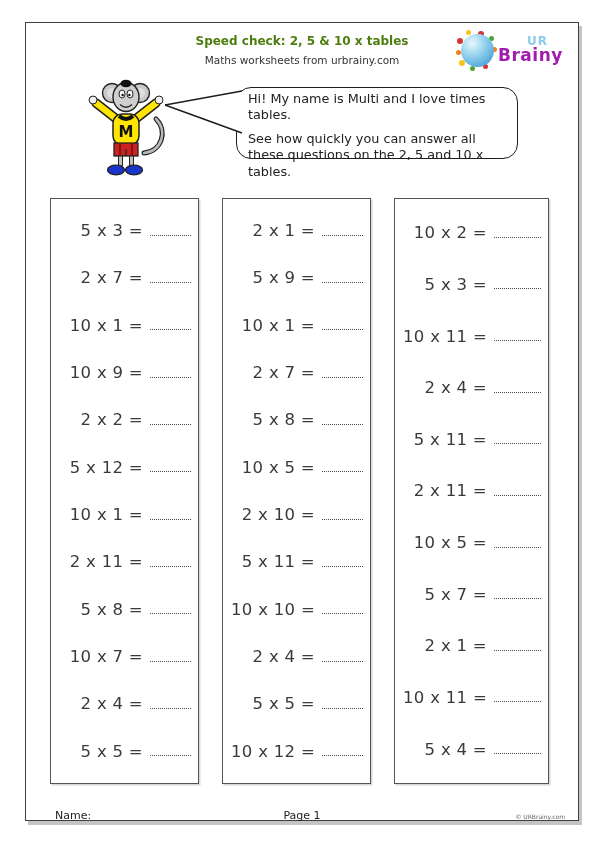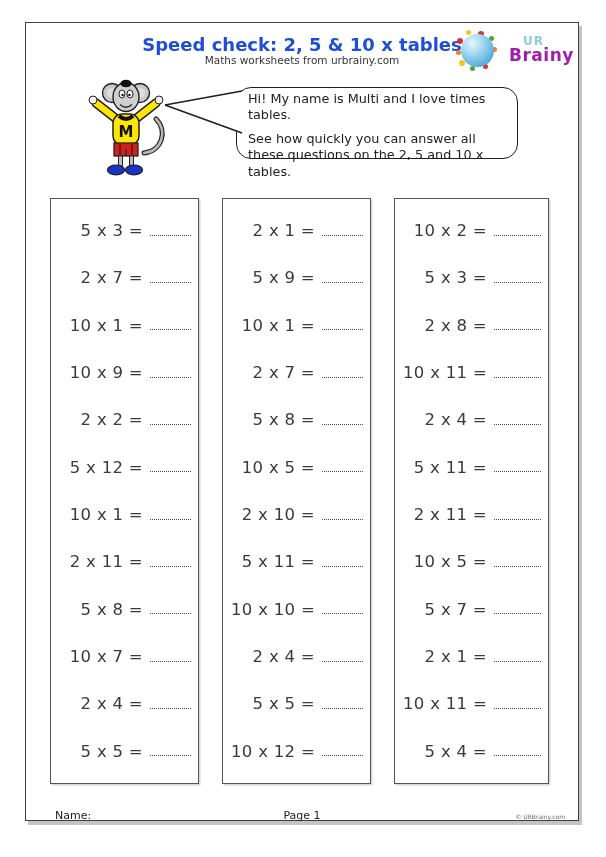--- a/index.html
+++ b/index.html
@@ -1,30 +1,30 @@
 <!DOCTYPE html>
 <html><head>
 <meta charset="utf-8">
 <style>
   html,body{margin:0;padding:0;background:#fff;}
   .canvas{position:relative;width:606px;height:857px;background:#ffffff;overflow:hidden;
           font-family:"DejaVu Sans",sans-serif;color:#3a3a3a;}
   .page{position:absolute;left:25px;top:22px;width:552px;height:797px;background:#fff;
         border:1.6px solid #3f3f3f;box-shadow:3px 4px 0 0 #c4c4c4;}
   .title{position:absolute;top:11px;left:0;right:0;text-align:center;
-         font-size:18px;font-weight:bold;color:#1d4ed8;}
+         font-size:12px;font-weight:bold;color:#4d7c0f;}
   .subtitle{position:absolute;top:31px;left:0;right:0;text-align:center;
             font-size:10.5px;color:#333;}
   
   .logo{position:absolute;top:6px;right:6px;width:116px;height:44px;display:flex;align-items:center;}
   .ball-wrap{position:relative;width:42px;height:42px;flex:0 0 auto;}
   .ball{position:absolute;left:5px;top:4px;width:33px;height:33px;border-radius:50%;
         background:radial-gradient(circle at 34% 28%, #eaf7fd 0%, #a8dcf2 30%, #5eb1de 70%, #3487bd 100%);}
   .dot{position:absolute;border-radius:50%;}
-  .logo-text{line-height:1;margin-left:11px;margin-top:-4px;}
+  .logo-text{line-height:1;margin-left:0;margin-top:-4px;text-align:center;}
   .logo-ur{font-size:12px;font-weight:bold;color:#8ccbe9;letter-spacing:1px;margin-left:14px;}
   .logo-brainy{font-size:17px;font-weight:bold;color:#a21caf;letter-spacing:.5px;}
   
   .mouse{position:absolute;left:58px;top:50px;}
   
   .bubble{position:absolute;left:210px;top:64px;width:258px;height:64px;background:#fff;
           border:1.6px solid #1d1d1d;border-radius:15px;padding:3px 11px;z-index:1;}
   .bubble p{margin:0 0 7px 0;font-size:12.8px;color:#222;line-height:1.28;}
   .bubble p:last-child{margin-bottom:0;}
   .tail{position:absolute;left:136px;top:60px;z-index:2;}
@@ -226,24 +226,20 @@
     <div class="qbox c2">
         <div class="qrow">
           <span class="qexpr">10 x 2 =</span>
           <span class="qdots"></span>
         </div>
         <div class="qrow">
           <span class="qexpr">5 x 3 =</span>
           <span class="qdots"></span>
         </div>
         <div class="qrow">
-          <span class="qexpr">2 x 8 =</span>
-          <span class="qdots"></span>
-        </div>
-        <div class="qrow">
           <span class="qexpr">10 x 11 =</span>
           <span class="qdots"></span>
         </div>
         <div class="qrow">
           <span class="qexpr">2 x 4 =</span>
           <span class="qdots"></span>
         </div>
         <div class="qrow">
           <span class="qexpr">5 x 11 =</span>
           <span class="qdots"></span>

